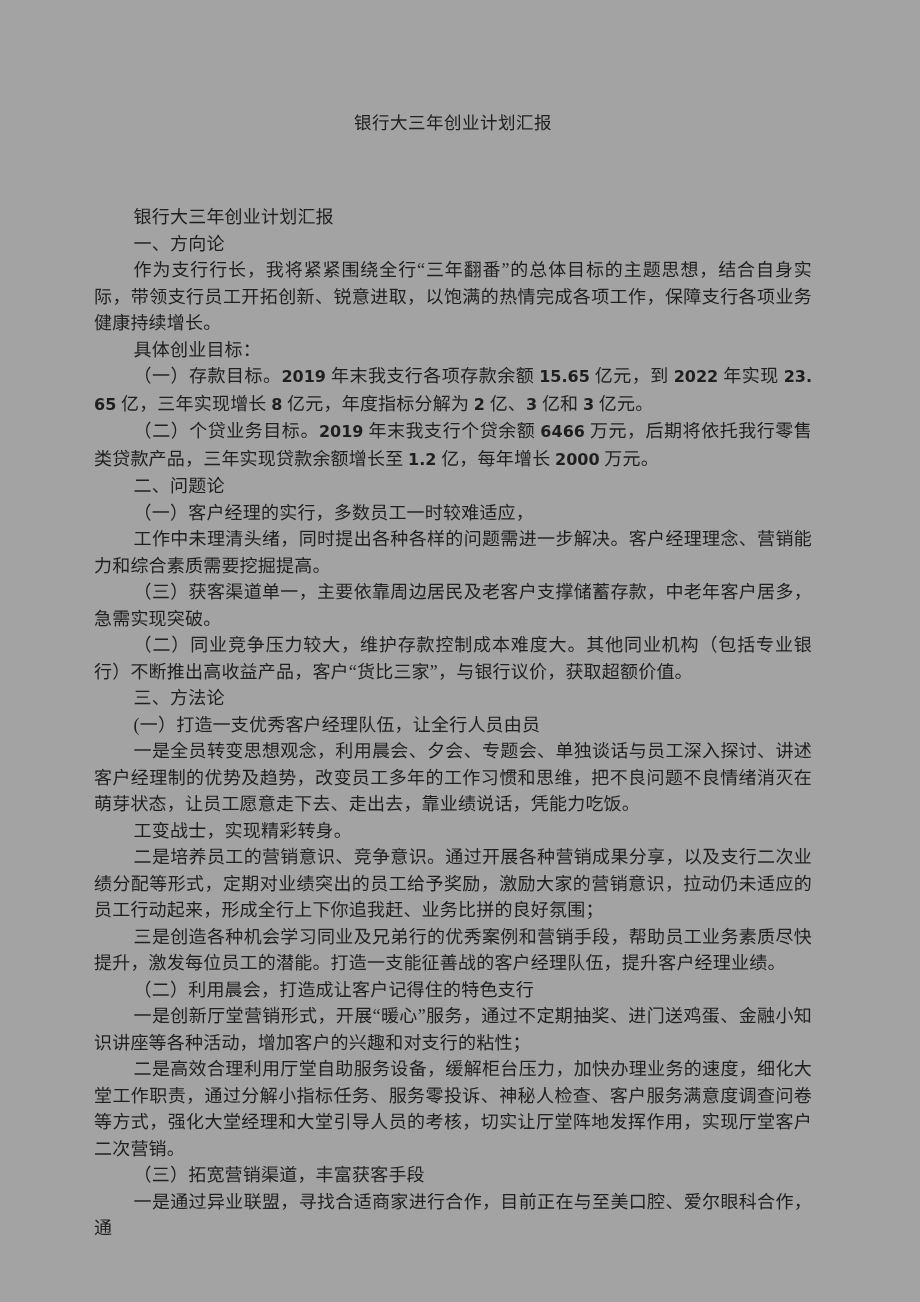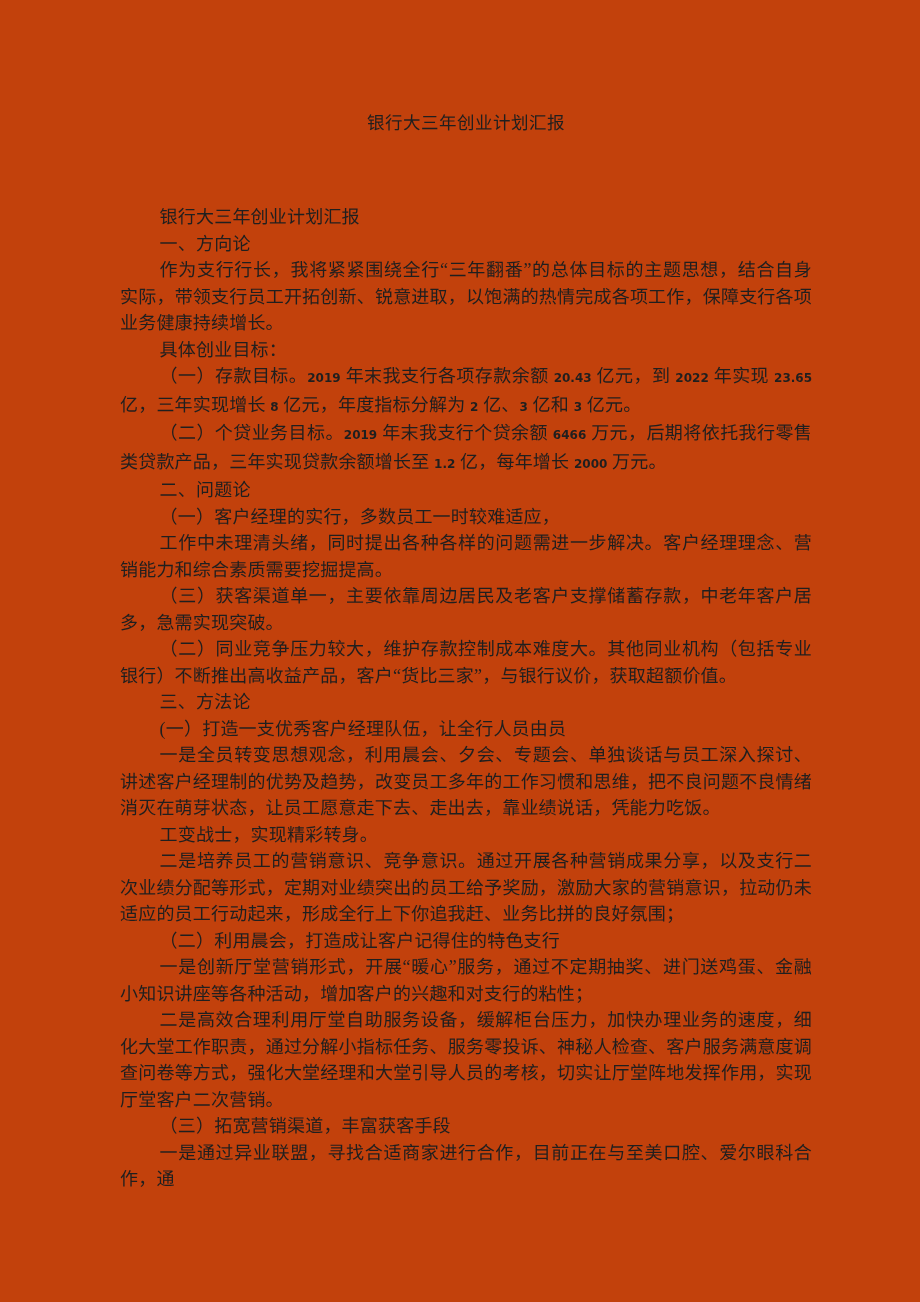--- a/index.html
+++ b/index.html
@@ -10,22 +10,22 @@
   body {
     width: 920px;
     height: 1302px;
     overflow: hidden;
     font-family: "Liberation Serif", serif;
   }
   .page {
     box-sizing: border-box;
     width: 920px;
     height: 1302px;
-    background: #c2410c;
-    padding: 110px 108px 0 120px;
+    background: #a3a3a3;
+    padding: 110px 108px 0 94px;
   }
   .doc-title {
     font-size: 17.5px;
     font-weight: normal;
     color: #1f1f1f;
     text-align: center;
     line-height: 26px;
     margin: 0 0 68px 0;
     letter-spacing: 0.5px;
   }
@@ -37,46 +37,47 @@
     font-size: 18px;
     line-height: 26.5px;
     color: #1f1f1f;
     text-indent: 2.2em;
     text-align: justify;
     letter-spacing: 0.2px;
     word-break: break-all;
   }
   .num {
     font-family: "DejaVu Sans", sans-serif;
-    font-size: 12px;
+    font-size: 16px;
     font-weight: bold;
     letter-spacing: 0;
   }
 </style>
 </head>
 <body>
 
 <div class="page">
   <h1 class="doc-title">银行大三年创业计划汇报</h1>
   <div class="doc-body">
       <p class="para">银行大三年创业计划汇报</p>
       <p class="para">一、方向论</p>
       <p class="para">作为支行行长，我将紧紧围绕全行“三年翻番”的总体目标的主题思想，结合自身实际，带领支行员工开拓创新、锐意进取，以饱满的热情完成各项工作，保障支行各项业务健康持续增长。</p>
       <p class="para">具体创业目标：</p>
-      <p class="para">（一）存款目标。<span class="num">2019</span> 年末我支行各项存款余额 <span class="num">20.43</span> 亿元，到 <span class="num">2022</span> 年实现 <span class="num">23.65</span> 亿，三年实现增长 <span class="num">8</span> 亿元，年度指标分解为 <span class="num">2</span> 亿、<span class="num">3</span> 亿和 <span class="num">3</span> 亿元。</p>
+      <p class="para">（一）存款目标。<span class="num">2019</span> 年末我支行各项存款余额 <span class="num">15.65</span> 亿元，到 <span class="num">2022</span> 年实现 <span class="num">23.65</span> 亿，三年实现增长 <span class="num">8</span> 亿元，年度指标分解为 <span class="num">2</span> 亿、<span class="num">3</span> 亿和 <span class="num">3</span> 亿元。</p>
       <p class="para">（二）个贷业务目标。<span class="num">2019</span> 年末我支行个贷余额 <span class="num">6466</span> 万元，后期将依托我行零售类贷款产品，三年实现贷款余额增长至 <span class="num">1.2</span> 亿，每年增长 <span class="num">2000</span> 万元。</p>
       <p class="para">二、问题论</p>
       <p class="para">（一）客户经理的实行，多数员工一时较难适应，</p>
       <p class="para">工作中未理清头绪，同时提出各种各样的问题需进一步解决。客户经理理念、营销能力和综合素质需要挖掘提高。</p>
       <p class="para">（三）获客渠道单一，主要依靠周边居民及老客户支撑储蓄存款，中老年客户居多，急需实现突破。</p>
       <p class="para">（二）同业竞争压力较大，维护存款控制成本难度大。其他同业机构（包括专业银行）不断推出高收益产品，客户“货比三家”，与银行议价，获取超额价值。</p>
       <p class="para">三、方法论</p>
       <p class="para">(一）打造一支优秀客户经理队伍，让全行人员由员</p>
       <p class="para">一是全员转变思想观念，利用晨会、夕会、专题会、单独谈话与员工深入探讨、讲述客户经理制的优势及趋势，改变员工多年的工作习惯和思维，把不良问题不良情绪消灭在萌芽状态，让员工愿意走下去、走出去，靠业绩说话，凭能力吃饭。</p>
       <p class="para">工变战士，实现精彩转身。</p>
       <p class="para">二是培养员工的营销意识、竞争意识。通过开展各种营销成果分享，以及支行二次业绩分配等形式，定期对业绩突出的员工给予奖励，激励大家的营销意识，拉动仍未适应的员工行动起来，形成全行上下你追我赶、业务比拼的良好氛围；</p>
+      <p class="para">三是创造各种机会学习同业及兄弟行的优秀案例和营销手段，帮助员工业务素质尽快提升，激发每位员工的潜能。打造一支能征善战的客户经理队伍，提升客户经理业绩。</p>
       <p class="para">（二）利用晨会，打造成让客户记得住的特色支行</p>
       <p class="para">一是创新厅堂营销形式，开展“暖心”服务，通过不定期抽奖、进门送鸡蛋、金融小知识讲座等各种活动，增加客户的兴趣和对支行的粘性；</p>
       <p class="para">二是高效合理利用厅堂自助服务设备，缓解柜台压力，加快办理业务的速度，细化大堂工作职责，通过分解小指标任务、服务零投诉、神秘人检查、客户服务满意度调查问卷等方式，强化大堂经理和大堂引导人员的考核，切实让厅堂阵地发挥作用，实现厅堂客户二次营销。</p>
       <p class="para">（三）拓宽营销渠道，丰富获客手段</p>
       <p class="para">一是通过异业联盟，寻找合适商家进行合作，目前正在与至美口腔、爱尔眼科合作，通</p>
     </div>
 </div>
 
 </body></html>

